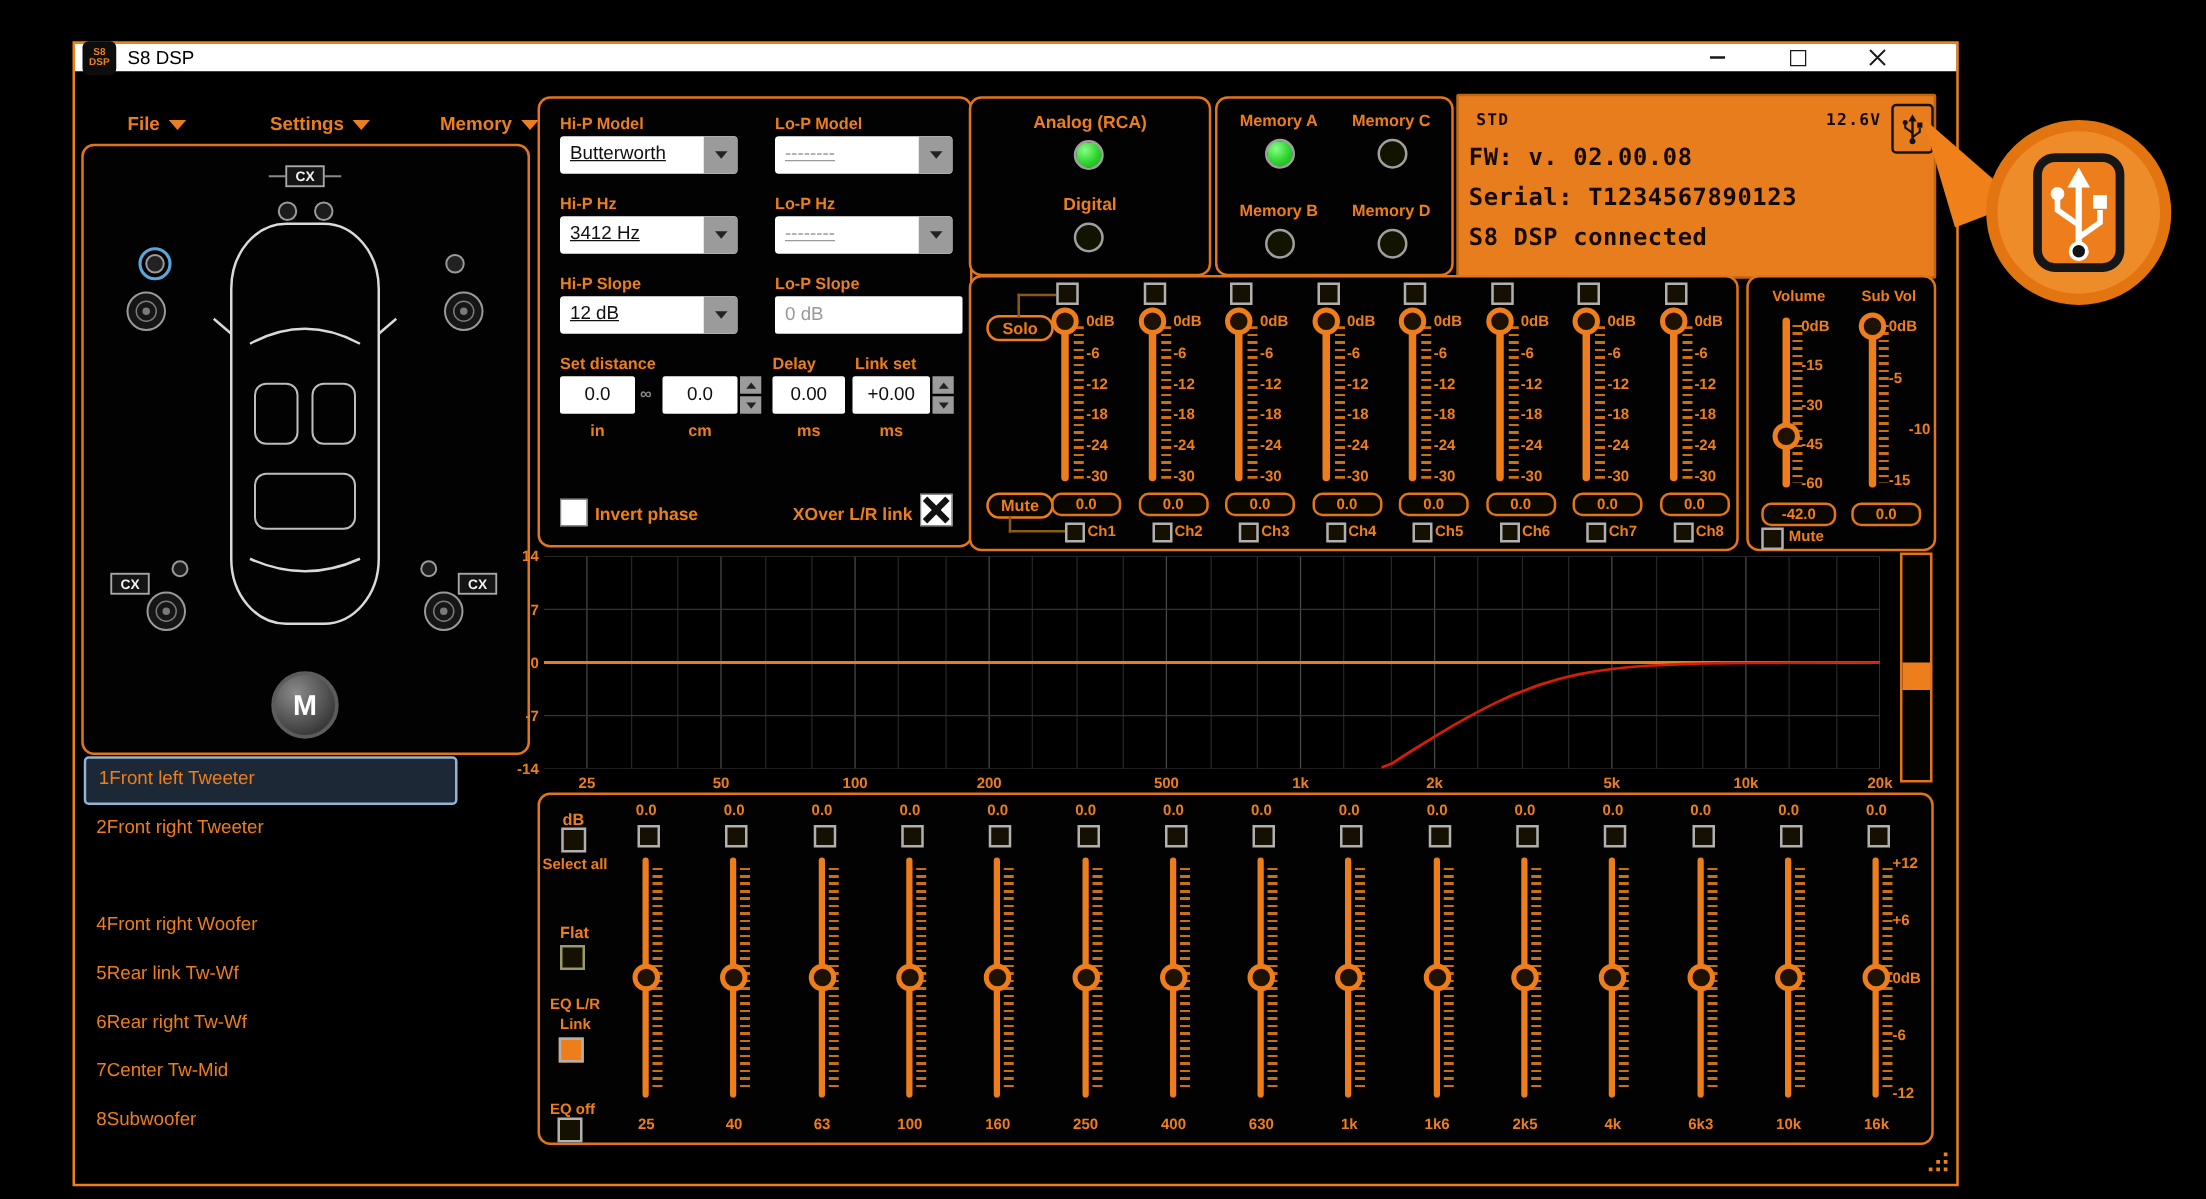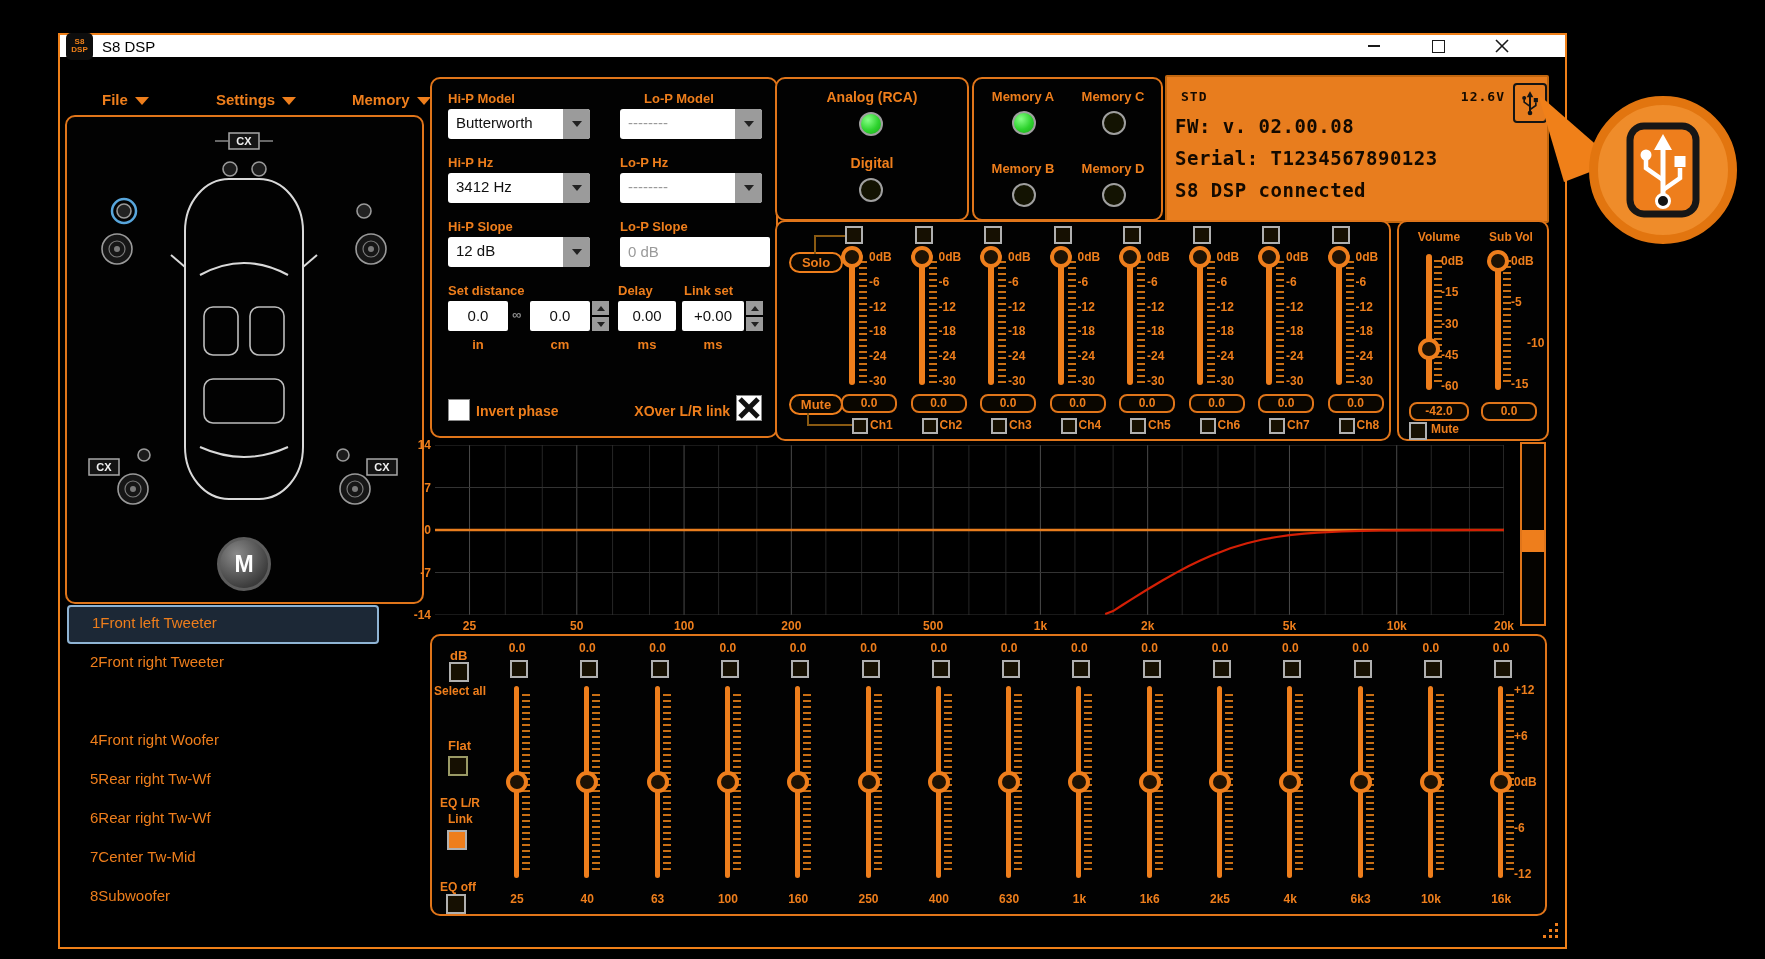--- a/index.html
+++ b/index.html
@@ -34,34 +34,34 @@
           color:#ee7e1c;font-weight:bold;font-size:12px;text-align:center;line-height:15px;}
   .track{position:absolute;width:6px;background:#ee7e1c;border-radius:3px;}
   .knob{position:absolute;width:14px;height:14px;border:4px solid #ee7e1c;border-radius:50%;background:#1d1204;}
   .ticks{position:absolute;width:8px;background:repeating-linear-gradient(to bottom,#c96f14 0 2px,transparent 2px 6px);}
   .scale-lab{position:absolute;color:#ee7e1c;font-weight:bold;font-size:12px;height:16px;line-height:16px;}
   .menu-item{position:absolute;top:56px;color:#ee7e1c;font-weight:bold;font-size:15px;cursor:default;}
   .tri{display:inline-block;width:0;height:0;border-left:7px solid transparent;
        border-right:7px solid transparent;border-top:8px solid #ee7e1c;margin-left:7px;}
   
   .select{position:absolute;height:30px;background:#fff;border-radius:3px;display:flex;overflow:hidden;}
-  .select .val{flex:1;padding:5px 8px;font-size:15px;color:#111;white-space:nowrap;}
+  .select .val{flex:1;padding:5px 8px;font-size:15px;color:#111;white-space:nowrap;text-decoration:underline;}
   .select .val.dim{color:#9a9a9a;}
   .select .arrow{width:27px;background:#9b9b9b;display:flex;align-items:center;justify-content:center;}
   .select .arrow i{width:0;height:0;border-left:5px solid transparent;border-right:5px solid transparent;border-top:6px solid #222;}
   .field{position:absolute;height:30px;background:#fff;border-radius:2px;color:#111;
          font-size:15px;text-align:center;line-height:30px;}
   .spinner{position:absolute;width:17px;height:30px;display:flex;flex-direction:column;justify-content:space-between;}
   .sbtn{width:17px;height:14px;background:#9b9b9b;display:flex;align-items:center;justify-content:center;}
   .sbtn i{width:0;height:0;border-left:4px solid transparent;border-right:4px solid transparent;}
   .sbtn.up i{border-bottom:5px solid #222;}
   .sbtn.dn i{border-top:5px solid #222;}
   .unit{position:absolute;color:#ee7e1c;font-weight:bold;font-size:13px;text-align:center;}
   
-  .spk-item{position:absolute;left:2px;width:300px;height:35px;line-height:35px;padding-left:23px;
+  .spk-item{position:absolute;left:2px;width:300px;height:35px;line-height:35px;padding-left:10px;
             color:#ee7e1c;font-size:15px;cursor:default;}
   .spk-item.selected{background:#1c2836;border:2px solid #8fb4d4;border-radius:4px;width:285px;line-height:31px;}
   
   .info{position:absolute;left:1105px;top:40px;width:380px;height:144px;background:#e87d1e;
         border:2px solid #c2660e;border-radius:2px;font-family:"DejaVu Sans Mono",monospace;color:#140a00;}
   .info .sm{position:absolute;font-size:13px;font-weight:bold;letter-spacing:1px;}
   .info .lg{position:absolute;font-size:19px;font-weight:bold;letter-spacing:0.5px;}
   .usb-btn{position:absolute;left:346px;top:6px;width:30px;height:36px;border:2px solid #141414;
            border-radius:4px;display:flex;align-items:center;justify-content:center;}
   
@@ -156,35 +156,35 @@
       </svg>
       <div style="position:absolute;left:150px;top:420px;width:48px;height:48px;border-radius:50%;
                   background:radial-gradient(circle at 35% 30%,#8a8a8a,#3a3a3a 75%);border:3px solid #5c5c5c;
                   color:#fff;font-weight:bold;font-size:23px;display:flex;align-items:center;justify-content:center;">M</div>
     </div>
 
     <div id="speaker-list" class="abs" style="left:5px;top:570px;width:352px;height:318px;">
         <div class="spk-item selected" style="top: 0px;">1Front left Tweeter</div>
         <div class="spk-item" style="top: 39px;">2Front right Tweeter</div>
         <div class="spk-item" style="top: 117px;">4Front right Woofer</div>
-        <div class="spk-item" style="top: 156px;">5Rear right Tw-Wf</div>
+        <div class="spk-item" style="top: 156px;">5Rear link Tw-Wf</div>
         <div class="spk-item" style="top: 195px;">6Rear right Tw-Wf</div>
         <div class="spk-item" style="top: 234px;">7Center Tw-Mid</div>
         <div class="spk-item" style="top: 273px;">8Subwoofer</div>
       </div>
 
     <div class="panel" style="left:370px;top:42px;width:344px;height:357px;">
       <div class="olabel abs" style="left:16px;top:12px;">Hi-P Model</div>
       <div class="select" style="left:16px;top:30px;width:142px;">
         <div class="val">Butterworth</div>
         <div class="arrow">
             <i></i>
           </div>
       </div>
-      <div class="olabel abs" style="left:188px;top:12px;margin-left:24px;">Lo-P Model</div>
+      <div class="olabel abs" style="left:188px;top:12px;">Lo-P Model</div>
       <div class="select" style="left:188px;top:30px;width:142px;">
         <div class="val dim">--------</div>
         <div class="arrow">
             <i></i>
           </div>
       </div>
 
       <div class="olabel abs" style="left:16px;top:76px;">Hi-P Hz</div>
       <div class="select" style="left:16px;top:94px;width:142px;">
         <div class="val">3412 Hz</div>

